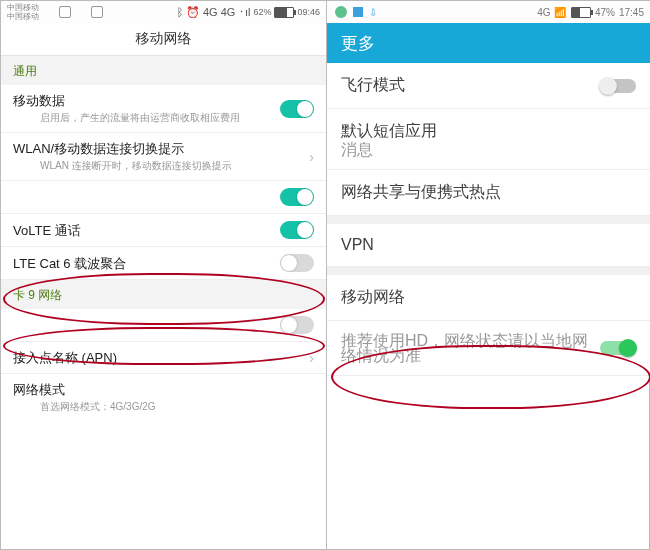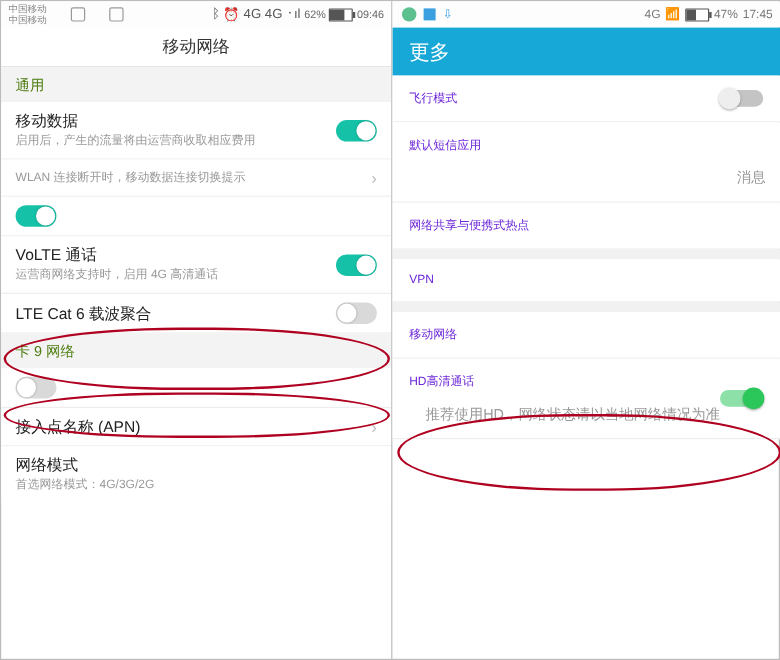--- a/index.html
+++ b/index.html
@@ -14,45 +14,45 @@
   .carrier{font-size:8px;line-height:9px;color:#888;}
   .sq{width:10px;height:10px;border:1px solid #999;border-radius:2px;display:inline-block;}
   .ico{font-size:11px;color:#555;}
   .batt{width:18px;height:9px;border:1px solid #555;border-radius:1px;position:relative;display:inline-flex;}
   .batt::after{content:"";position:absolute;right:-3px;top:2px;width:2px;height:5px;background:#555;}
   .batt .fill{height:100%;background:#555;}
 
   .header-left{height:32px;display:flex;align-items:center;justify-content:center;background:#fff;border-bottom:1px solid #e4e4e4;font-size:14px;font-weight:500;color:#333;}
 
   .section-hdr{background:#f3f3f3;color:#4d7c0f;font-size:12px;padding:7px 12px 5px;}
-  .row{padding:7px 12px;border-bottom:1px solid #eee;display:flex;align-items:center;justify-content:space-between;background:#fff;}
+  .row{padding:7px 12px;border-bottom:1px solid #eee;display:flex;align-items:center;justify-content:flex-end;background:#fff;}
   .row .txt{flex:1;min-width:0;}
   .row .title{font-size:13px;color:#222;line-height:17px;}
-  .row .sub{font-size:10px;color:#999;line-height:14px;margin-top:2px;}
+  .row .sub{font-size:10px;color:#999;line-height:14px;margin-top:2px;margin-left:27px;}
   .toggle{width:34px;height:18px;border-radius:9px;position:relative;flex:0 0 auto;}
   .toggle .knob{position:absolute;width:16px;height:16px;border-radius:50%;top:1px;background:#fff;box-shadow:0 0 2px rgba(0,0,0,.3);}
   .toggle.on{background:#15c2a8;}
   .toggle.on .knob{right:1px;}
   .toggle.off{background:#d9d9d9;}
   .toggle.off .knob{left:1px;}
   .chev{color:#bbb;font-size:14px;padding-left:8px;}
 
   .circle-ann{position:absolute;border:2px solid #b00020;border-radius:50%/55%;pointer-events:none;}
 
   
   .status-right{height:22px;background:#fdfdfd;display:flex;align-items:center;justify-content:space-between;font-size:10px;color:#777;padding:0 8px;}
   .status-right .sr-l{display:flex;gap:6px;align-items:center;}
   .status-right .sr-r{display:flex;gap:4px;align-items:center;}
   .gdot{width:12px;height:12px;border-radius:50%;background:#5cc08f;display:inline-block;}
   .badge{width:10px;height:10px;background:#3aa0e0;display:inline-block;}
   .header-right{height:40px;background:#18a8d8;color:#fff;display:flex;align-items:center;padding-left:14px;font-size:17px;}
   .rowR{padding:12px 14px;border-bottom:1px solid #eee;display:flex;align-items:center;justify-content:space-between;background:#fff;}
   .rowR .txt{flex:1;min-width:0;}
-  .rowR .title{font-size:10px;color:#6d28d9;}
-  .rowR .sub{font-size:12px;color:#999;margin-top:13px;line-height:15px;text-align:right;}
+  .rowR .title{font-size:16px;color:#404040;}
+  .rowR .sub{font-size:16px;color:#999;margin-top:0;line-height:15px;}
   .rowR.section{background:#fff;color:#222;}
   .gap{height:8px;background:#f1f1f1;}
   .toggleR{width:36px;height:14px;border-radius:7px;position:relative;flex:0 0 auto;margin-right:2px;}
   .toggleR .knob{position:absolute;width:18px;height:18px;border-radius:50%;top:-2px;background:#eee;box-shadow:0 1px 2px rgba(0,0,0,.3);}
   .toggleR.off{background:#c4c4c4;}
   .toggleR.off .knob{left:-1px;}
   .toggleR.on{background:#8de0a8;}
   .toggleR.on .knob{right:-1px;background:#2bc75a;}
 </style>
 </head>
@@ -90,33 +90,33 @@
       <div class="txt">
           <div class="title">移动数据</div>
           <div class="sub">启用后，产生的流量将由运营商收取相应费用</div>
         </div>
       <div class="toggle on">
           <div class="knob"></div>
         </div>
     </div>
     <div class="row">
       <div class="txt">
+          <div class="title">WLAN/移动数据连接切换提示</div>
           <div class="sub">WLAN 连接断开时，移动数据连接切换提示</div>
         </div>
       <div class="chev">›</div>
     </div>
     <div class="row">
       <div class="toggle on">
           <div class="knob"></div>
         </div>
     </div>
     <div class="row">
       <div class="txt">
           <div class="title">VoLTE 通话</div>
-          <div class="sub">运营商网络支持时，启用 4G 高清通话</div>
         </div>
       <div class="toggle on">
           <div class="knob"></div>
         </div>
     </div>
     <div class="row">
       <div class="txt">
           <div class="title">LTE Cat 6 载波聚合</div>
         </div>
       <div class="toggle off">
@@ -192,21 +192,20 @@
         </div>
     </div>
     <div class="gap"></div>
     <div class="rowR">
       <div class="txt">
           <div class="title">移动网络</div>
         </div>
     </div>
     <div class="rowR">
       <div class="txt">
-          <div class="title">HD高清通话</div>
           <div class="sub">推荐使用HD，网络状态请以当地网络情况为准</div>
         </div>
       <div class="toggleR on">
           <div class="knob"></div>
         </div>
     </div>
 
     <div class="circle-ann" style="left:4px;top:344px;width:316px;height:60px;"></div>
   </div>
 </div>

